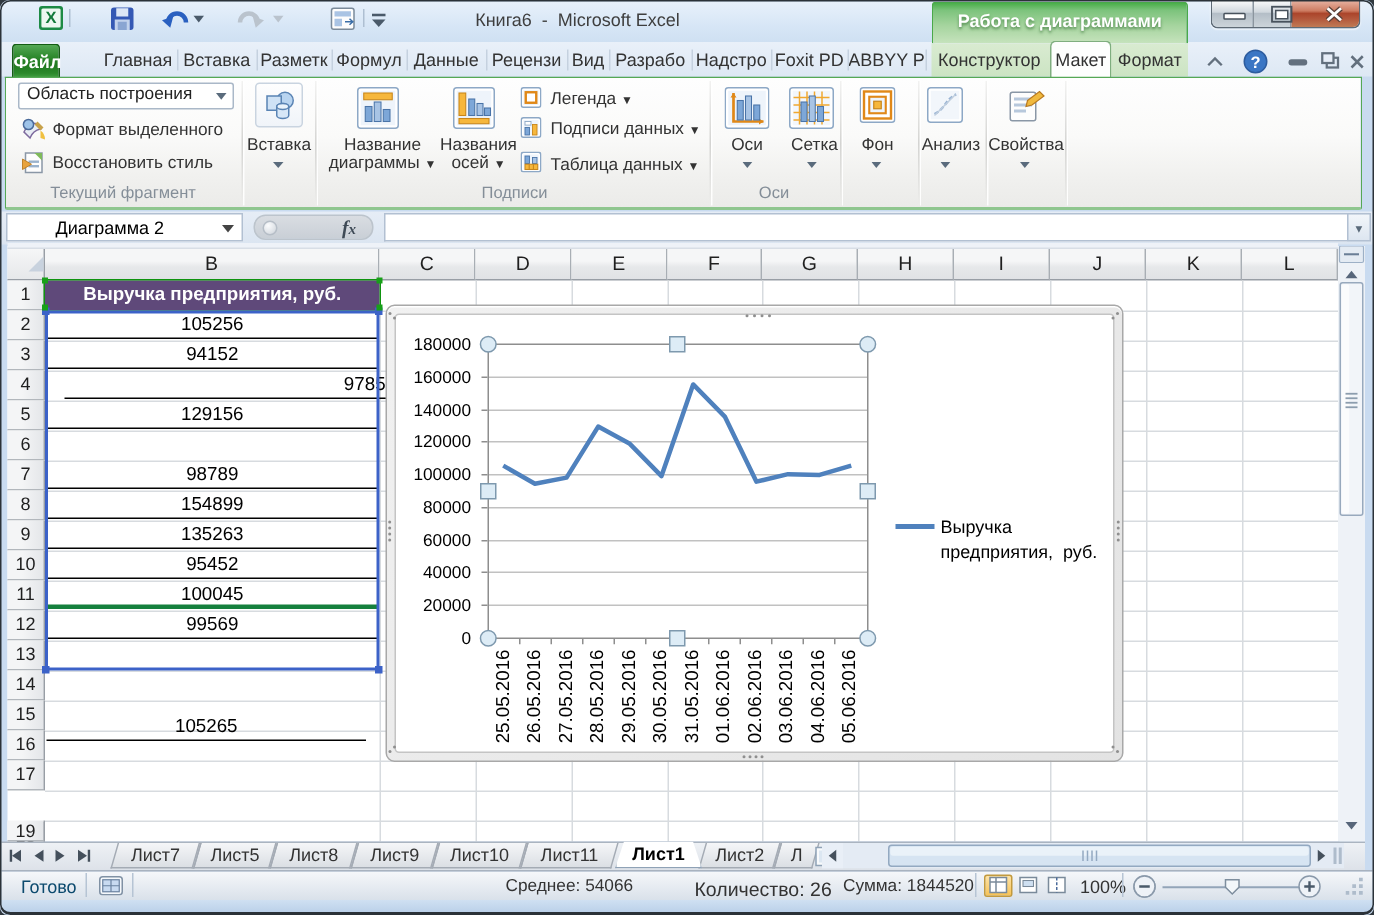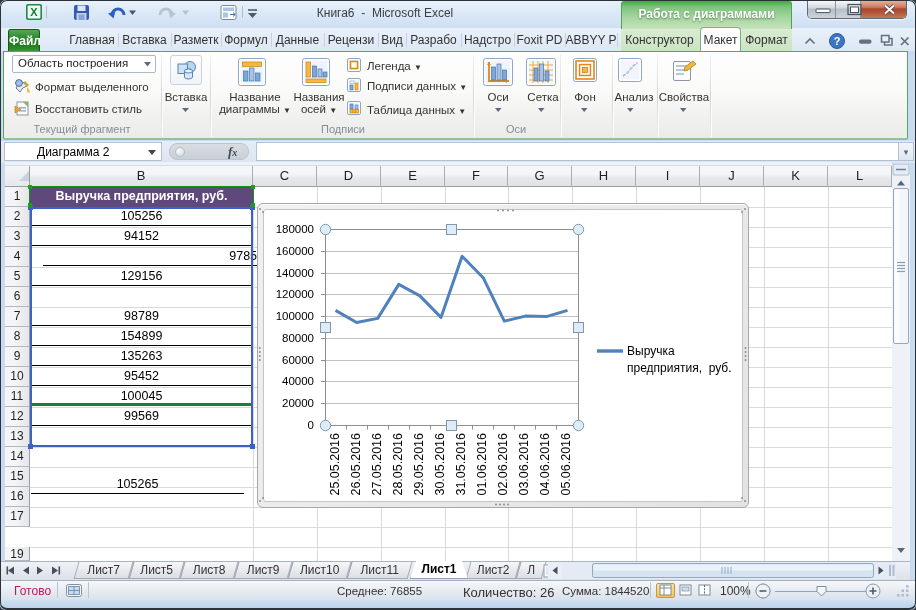--- a/index.html
+++ b/index.html
@@ -582,30 +582,30 @@
     <rect x="2.5" y="25.5" width="5" height="153" rx="1.5" fill="#fbfcfd"></rect>
     <g stroke="#8c9dae" stroke-width="1.2">
         <line x1="5" y1="98.5" x2="13" y2="98.5"></line>
         <line x1="5" y1="101.5" x2="13" y2="101.5"></line>
         <line x1="5" y1="104.5" x2="13" y2="104.5"></line>
         <line x1="5" y1="107.5" x2="13" y2="107.5"></line>
       </g>
     <path d="M5 384 L9 389 L13 384 Z" fill="#57667a"></path>
   </svg>
 
-  <div class="abs" style="left:14px;top:584px;font-size:12px;color:#be185d;">Готово</div>
+  <div class="abs" style="left:14px;top:584px;font-size:12px;color:#0c4a6e;">Готово</div>
   <div class="abs" style="left:57px;top:582px;width:1px;height:16px;background:#b6c4d4;"></div>
   <svg class="abs" style="left:66px;top:584px" width="16" height="13">
     <rect x="0.5" y="0.5" width="15" height="12" rx="2" fill="#f5f8fb" stroke="#8091a4"></rect>
     <rect x="2.5" y="2.5" width="11" height="8" fill="#c8daf0" stroke="#6a82a0" stroke-width="0.8"></rect>
     <line x1="2.5" y1="6.5" x2="13.5" y2="6.5" stroke="#6a82a0" stroke-width="0.8"></line>
     <line x1="8" y1="2.5" x2="8" y2="10.5" stroke="#6a82a0" stroke-width="0.8"></line>
   </svg>
   <div class="abs" style="left:88px;top:582px;width:1px;height:16px;background:#b6c4d4;"></div>
-  <div class="abs" style="left:337px;top:585px;font-size:11.5px;color:#333;">Среднее: 76855</div>
+  <div class="abs" style="left:337px;top:585px;font-size:11.5px;color:#333;">Среднее: 54066</div>
   <div class="abs" style="left:463px;top:585px;font-size:13px;color:#333;">Количество: 26</div>
   <div class="abs" style="left:562px;top:585px;font-size:11.5px;color:#333;">Сумма: 1844520</div>
   <div class="abs" style="left:650px;top:582px;width:1px;height:16px;background:#b6c4d4;"></div>
 
   <div class="abs" style="left:656px;top:583px;width:19px;height:15px;background:linear-gradient(#fde3a7,#f8c356);border:1px solid #c29a3e;border-radius:2px;"></div>
   <svg class="abs" style="left:656px;top:583px" width="58" height="15">
     <g transform="translate(4,2)">
         <rect x="0" y="0" width="11" height="10" fill="#fff" stroke="#7a8a9a"></rect>
         <line x1="0" y1="3" x2="11" y2="3" stroke="#7a8a9a"></line>
         <line x1="4" y1="0" x2="4" y2="10" stroke="#7a8a9a"></line>

